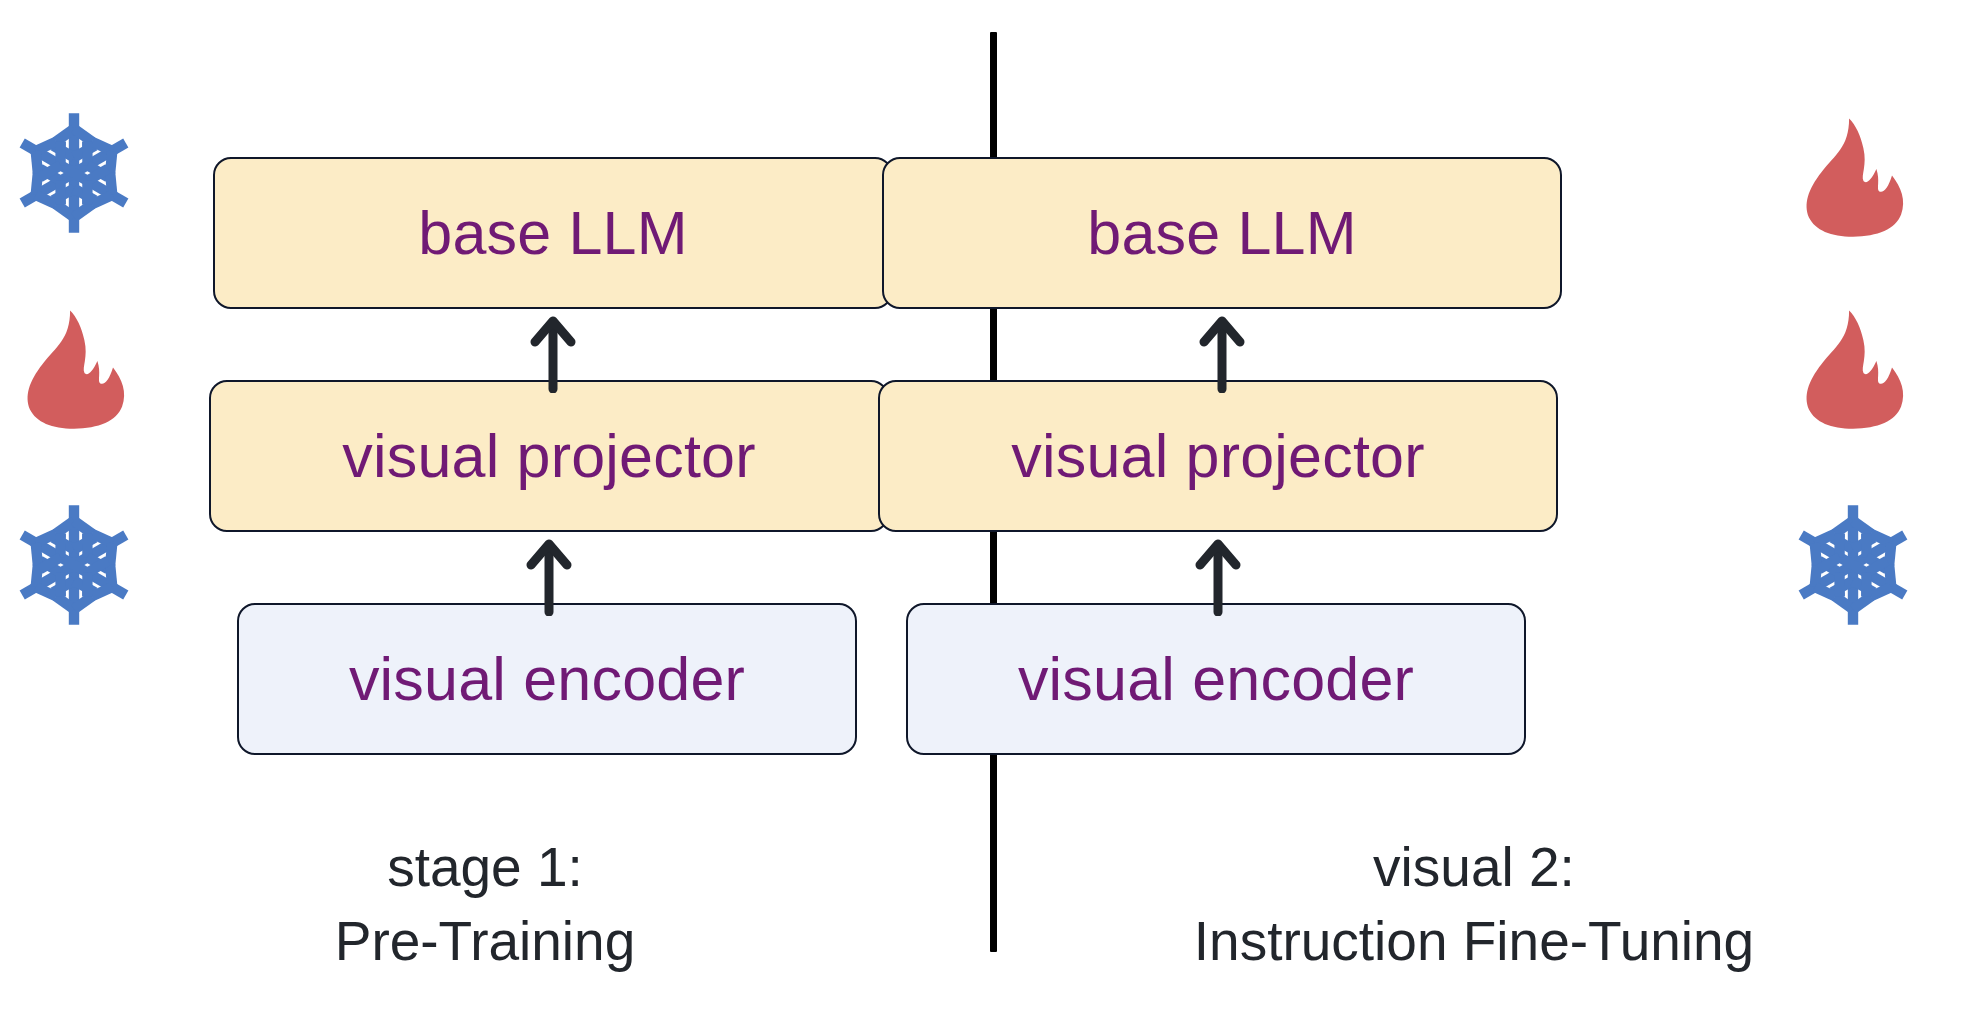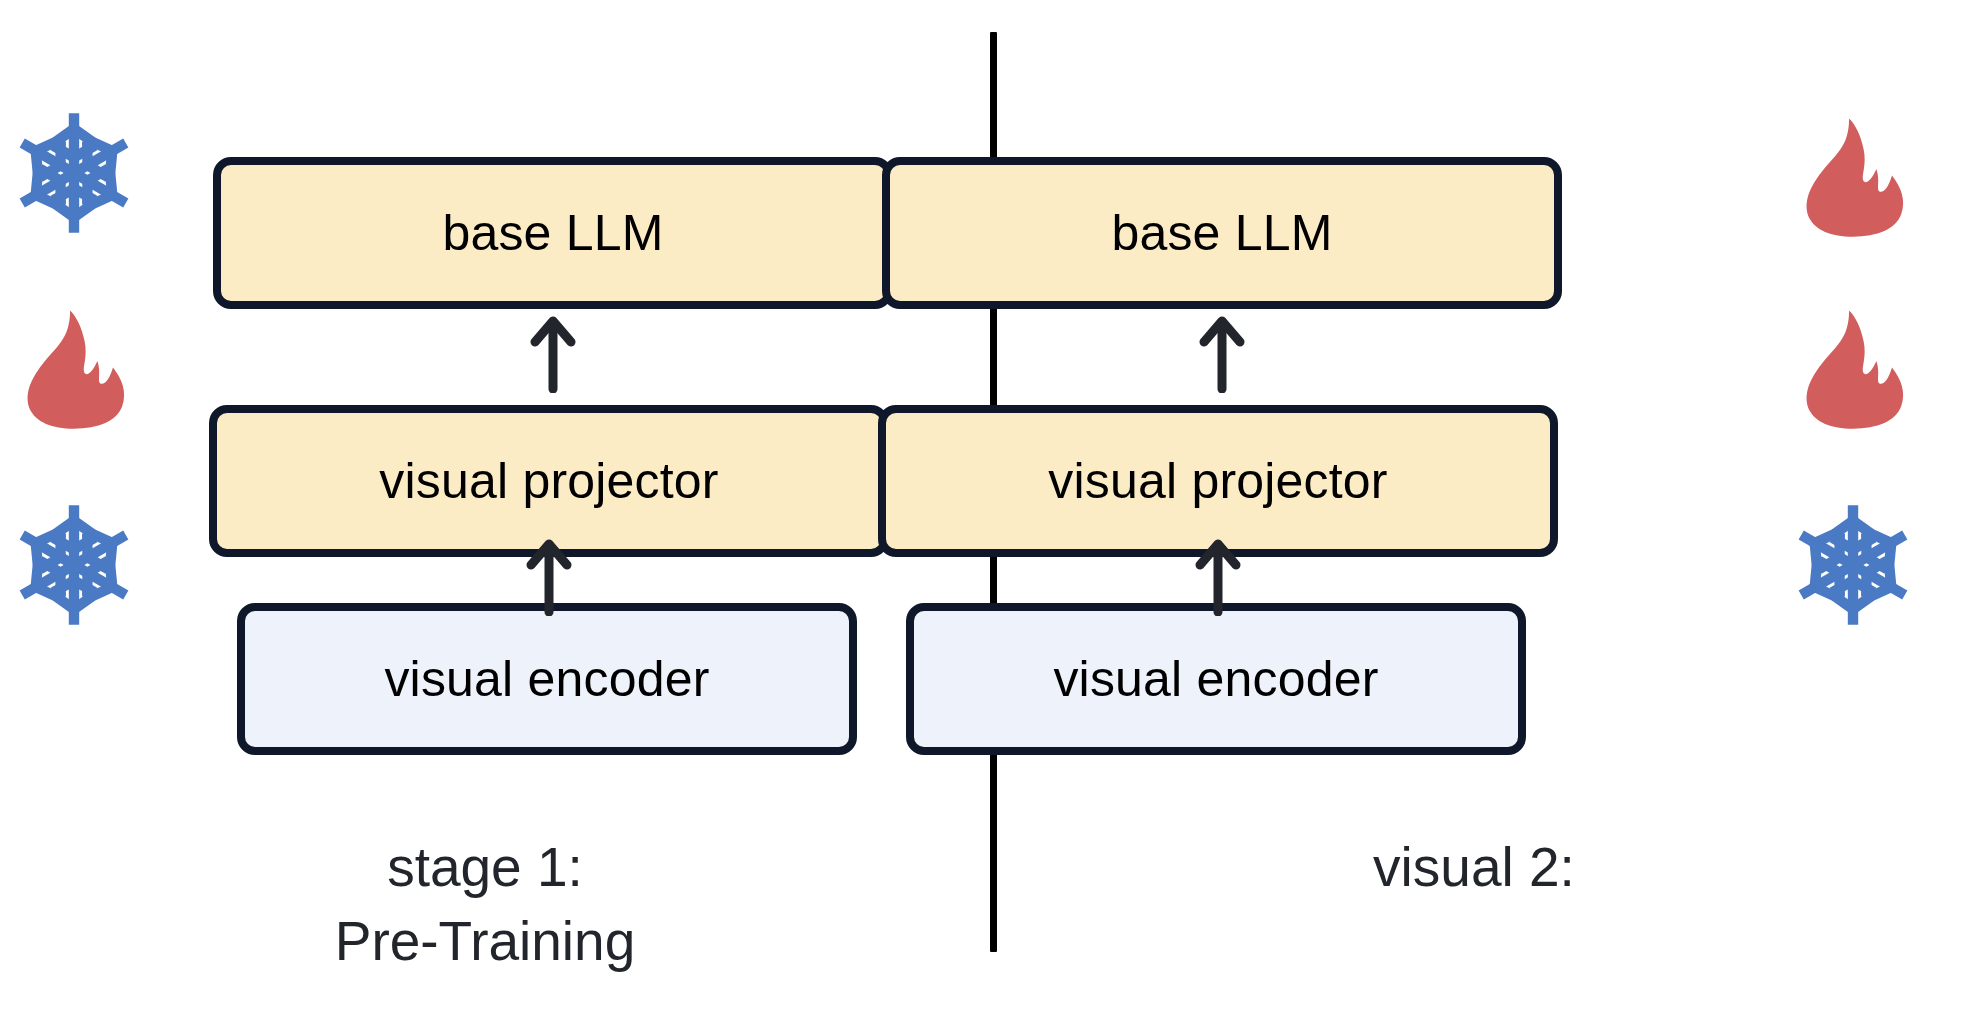--- a/index.html
+++ b/index.html
@@ -41,37 +41,36 @@
     height: 1019px;
     width: 982px;
   }
   .stage-left  { left: 0px; }
   .stage-right { left: 982px; }
 
   
   .box {
     position: absolute;
     box-sizing: border-box;
-    border: 8px solid #0f172a;
+    border: 2px solid #0f172a;
     border-radius: 18px;
     display: flex;
     align-items: center;
     justify-content: center;
-    font-size: 50px;
+    font-size: 61px;
     line-height: 1;
     letter-spacing: 0.2px;
-    color: #000000;
+    color: #701a75;
     white-space: nowrap;
   }
   .box-llm {
     background: #fcecc6;
   }
   .box-proj {
     background: #fcecc6;
-    margin-top: 25px;
   }
   .box-enc {
     background: #eef2fa;
   }
 
   
   .stage-left .box-llm  { left: 213px; top: 157px; width: 680px; height: 152px; }
   .stage-left .box-proj { left: 209px; top: 380px; width: 680px; height: 152px; }
   .stage-left .box-enc  { left: 237px; top: 603px; width: 620px; height: 152px; }
 
@@ -322,16 +321,17 @@
       <svg viewBox="0 0 46 78" xmlns="http://www.w3.org/2000/svg">
         <g stroke="#22262c" stroke-width="9" stroke-linecap="round" fill="none">
           <line x1="23" y1="74" x2="23" y2="8"></line>
           <polyline points="5,27 23,6 41,27" stroke-linejoin="round"></polyline>
         </g>
       </svg>
     </div>
 
     <div class="caption">
       <span class="ln">visual 2:</span>
+      <span class="ln">Instruction Fine-Tuning</span>
     </div>
   </div>
 
 </div>
 
 </body></html>

